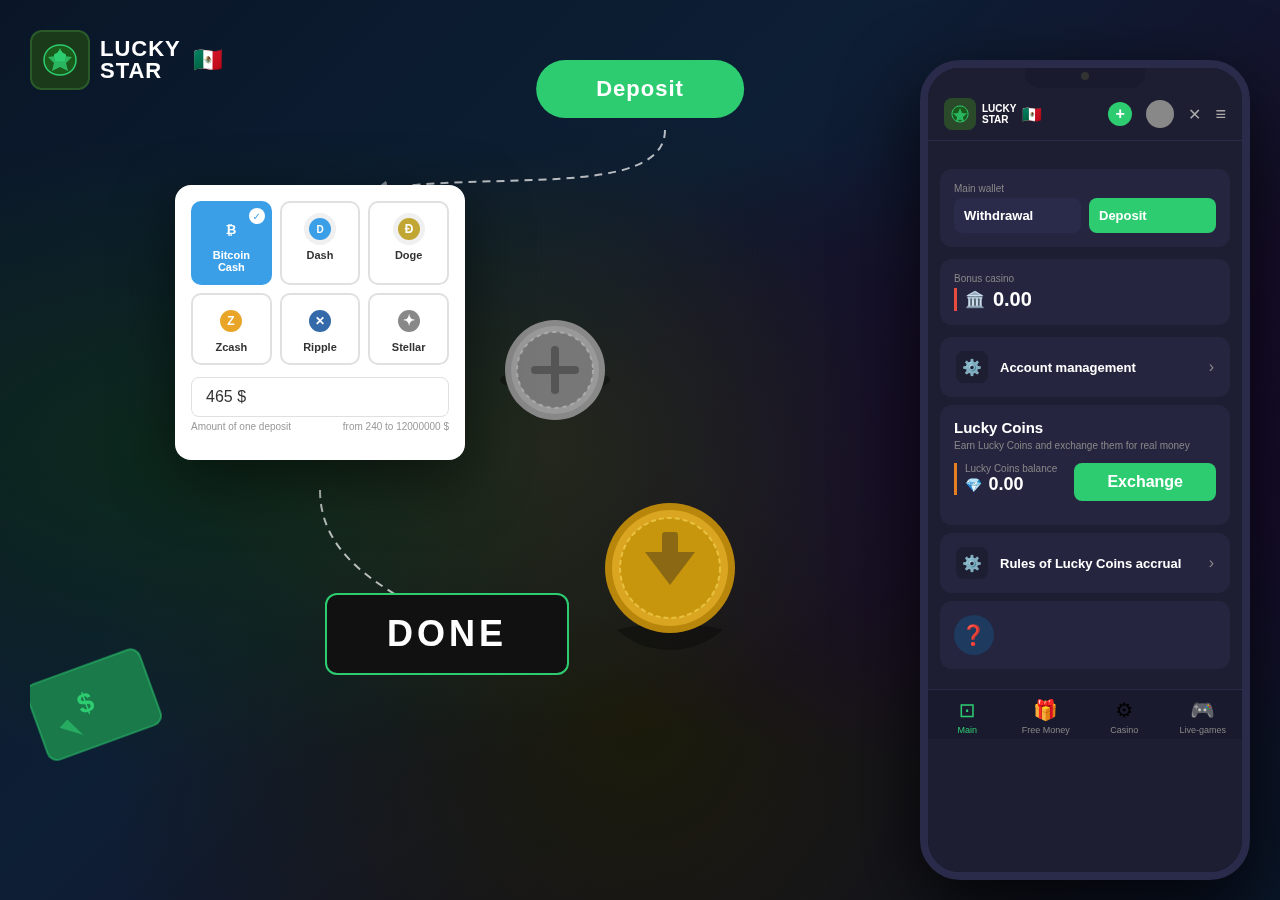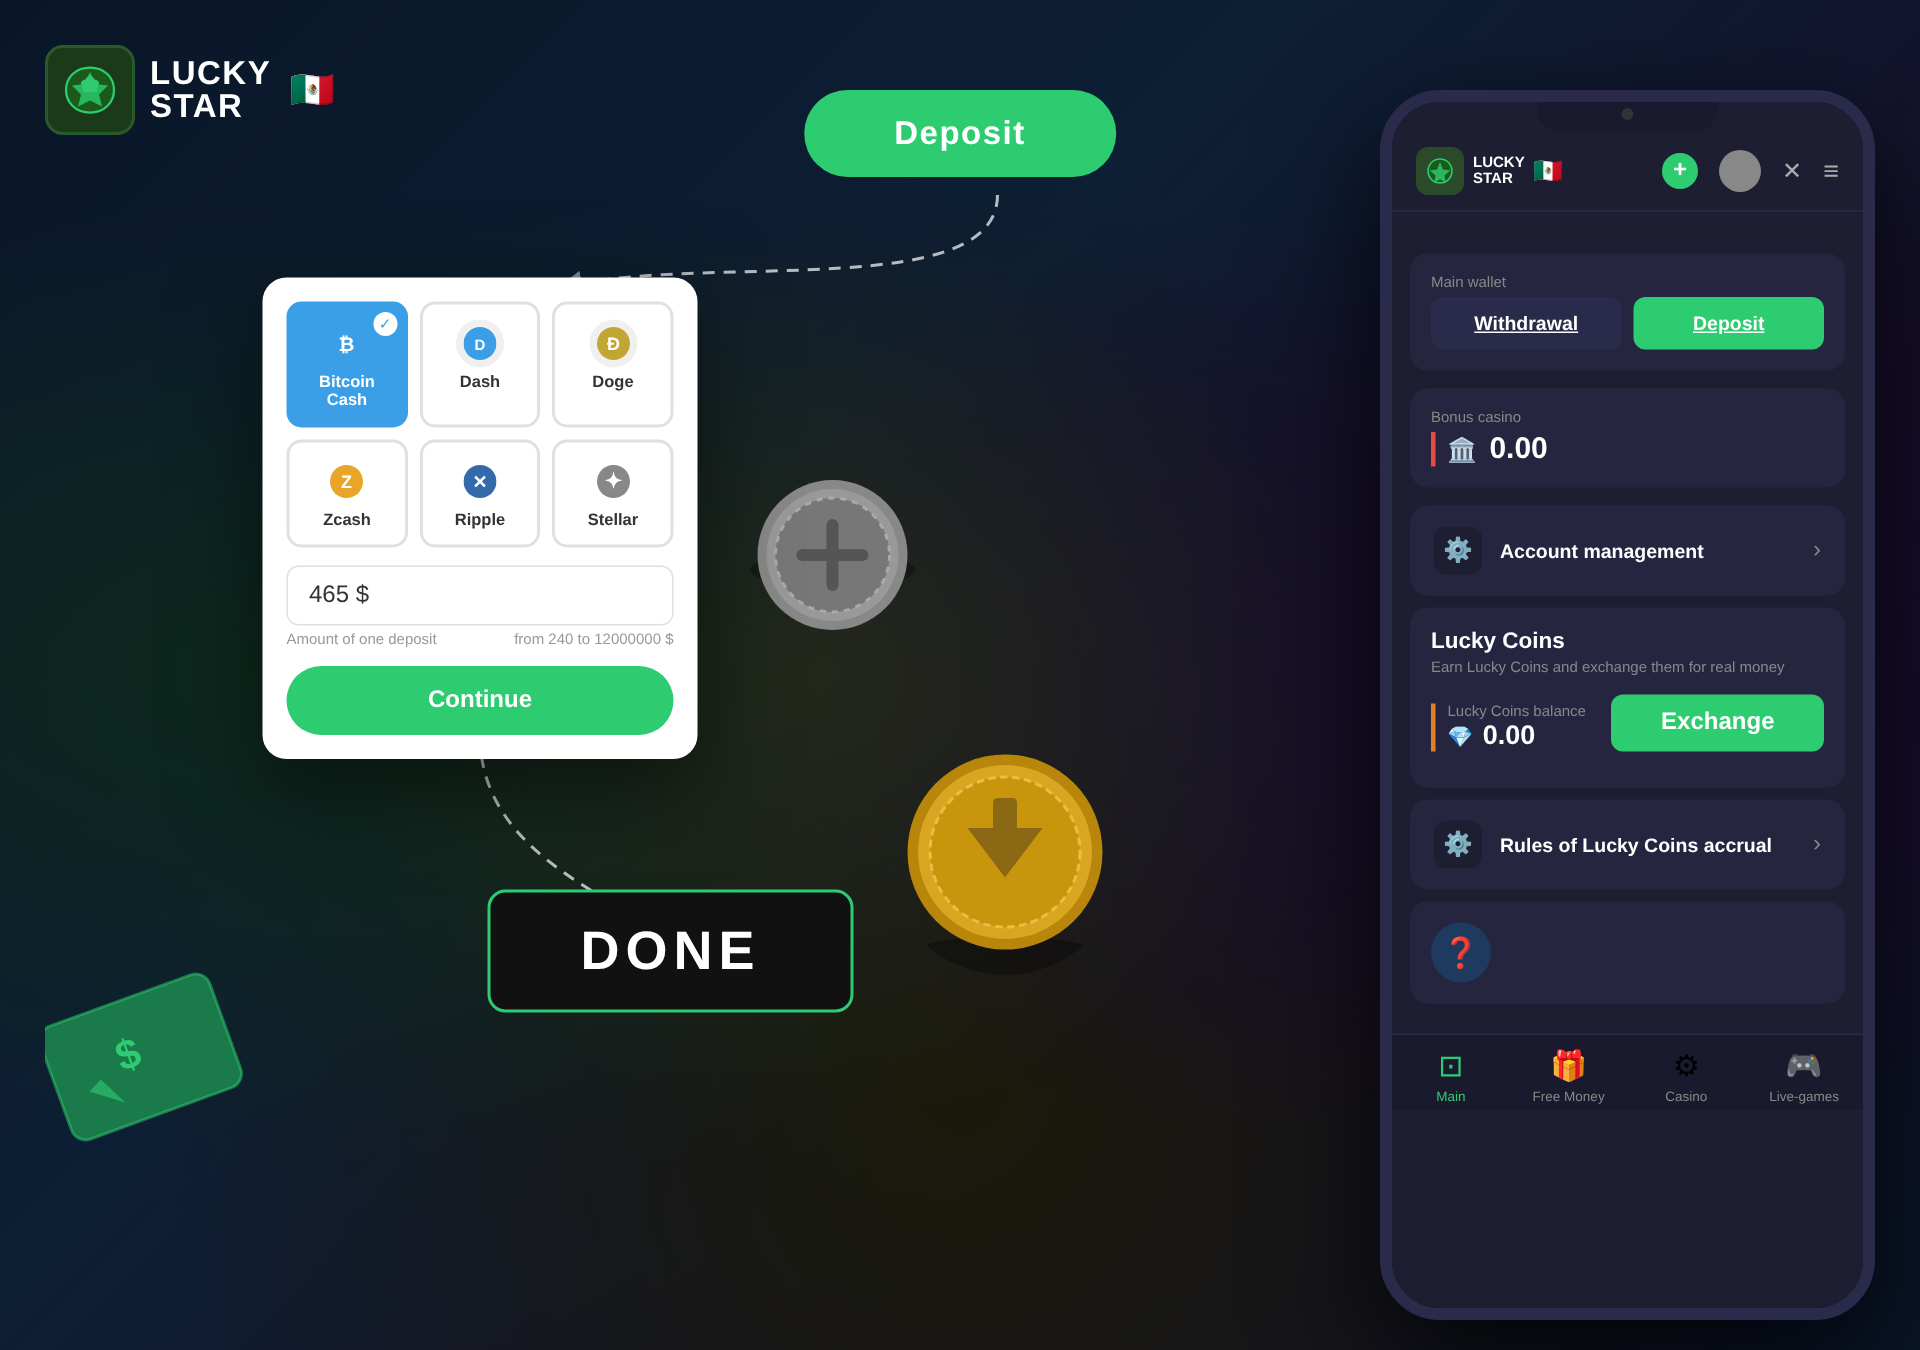--- a/index.html
+++ b/index.html
@@ -373,22 +373,21 @@
     }
 
     .wallet-btn {
       flex: 1;
       padding: 10px;
       border-radius: 8px;
       border: none;
       font-size: 13px;
       font-weight: 600;
       cursor: pointer;
-      text-align: center;
-      text-decoration: underline;
+      text-align: left;
     }
 
     .wallet-btn.withdraw {
       background: #2a2a4a;
       color: white;
     }
 
     .wallet-btn.deposit {
       background: #2ecc71;
       color: white;
@@ -474,21 +473,21 @@
     }
 
     .lucky-coins-desc {
       font-size: 10px;
       color: #888;
       margin-bottom: 12px;
     }
 
     .lucky-coins-balance {
       display: flex;
-      align-items: flex-end;
+      align-items: flex-start;
       justify-content: space-between;
       margin-bottom: 10px;
     }
 
     .lc-balance-left {
       border-left: 3px solid #e67e22;
       padding-left: 8px;
     }
 
     .lc-balance-label {
@@ -696,21 +695,20 @@
       </div>
       <span class="crypto-name">Stellar</span>
     </div>
   </div>
 
   <input class="amount-input" type="text" value="465 $" style="">
   <div class="amount-hint">
     <span>Amount of one deposit</span>
     <span>from 240 to 12000000 $</span>
   </div>
-  <button class="continue-btn">Continue</button>
 </div>
 
 <div class="done-btn">DONE</div>
 
 <svg class="deco-coin" style="top:310px; left:490px; width:130px; height:130px;" viewBox="0 0 130 130">
   <ellipse cx="65" cy="70" rx="55" ry="12" fill="rgba(0,0,0,0.3)"></ellipse>
   <circle cx="65" cy="60" r="50" fill="#888"></circle>
   <circle cx="65" cy="60" r="44" fill="#999"></circle>
   <circle cx="65" cy="60" r="38" fill="#777"></circle>
 

